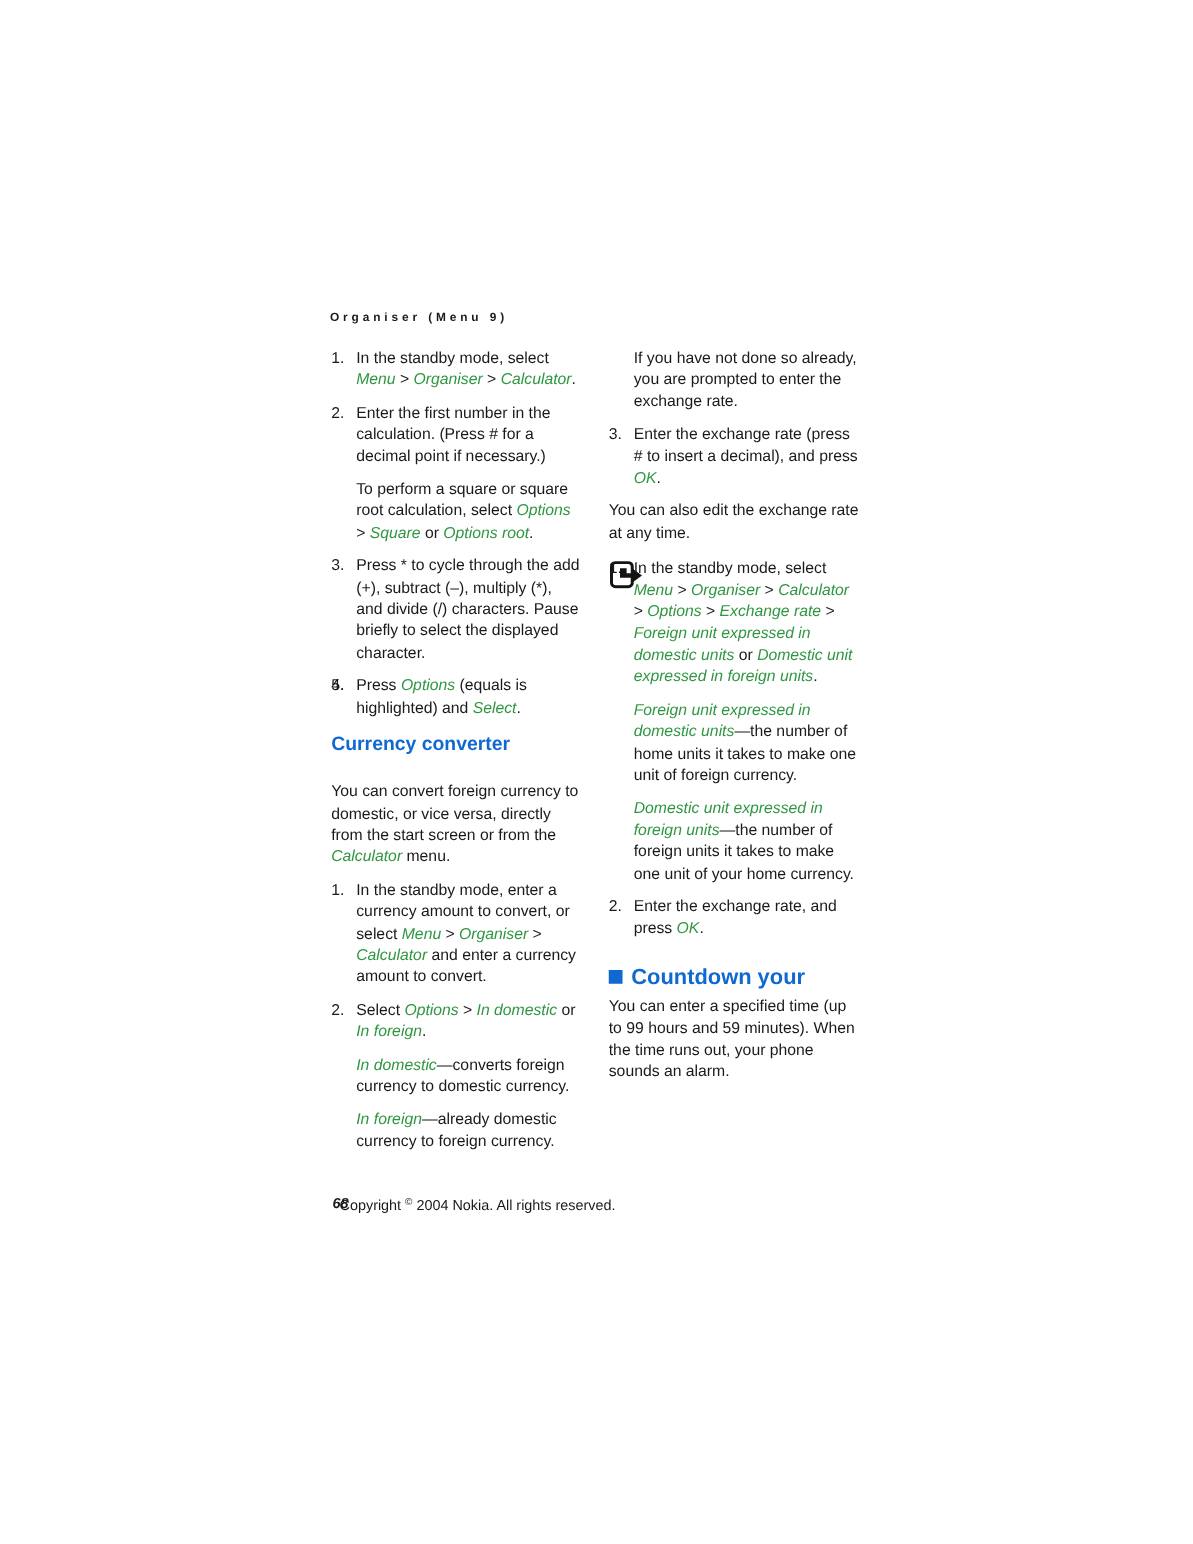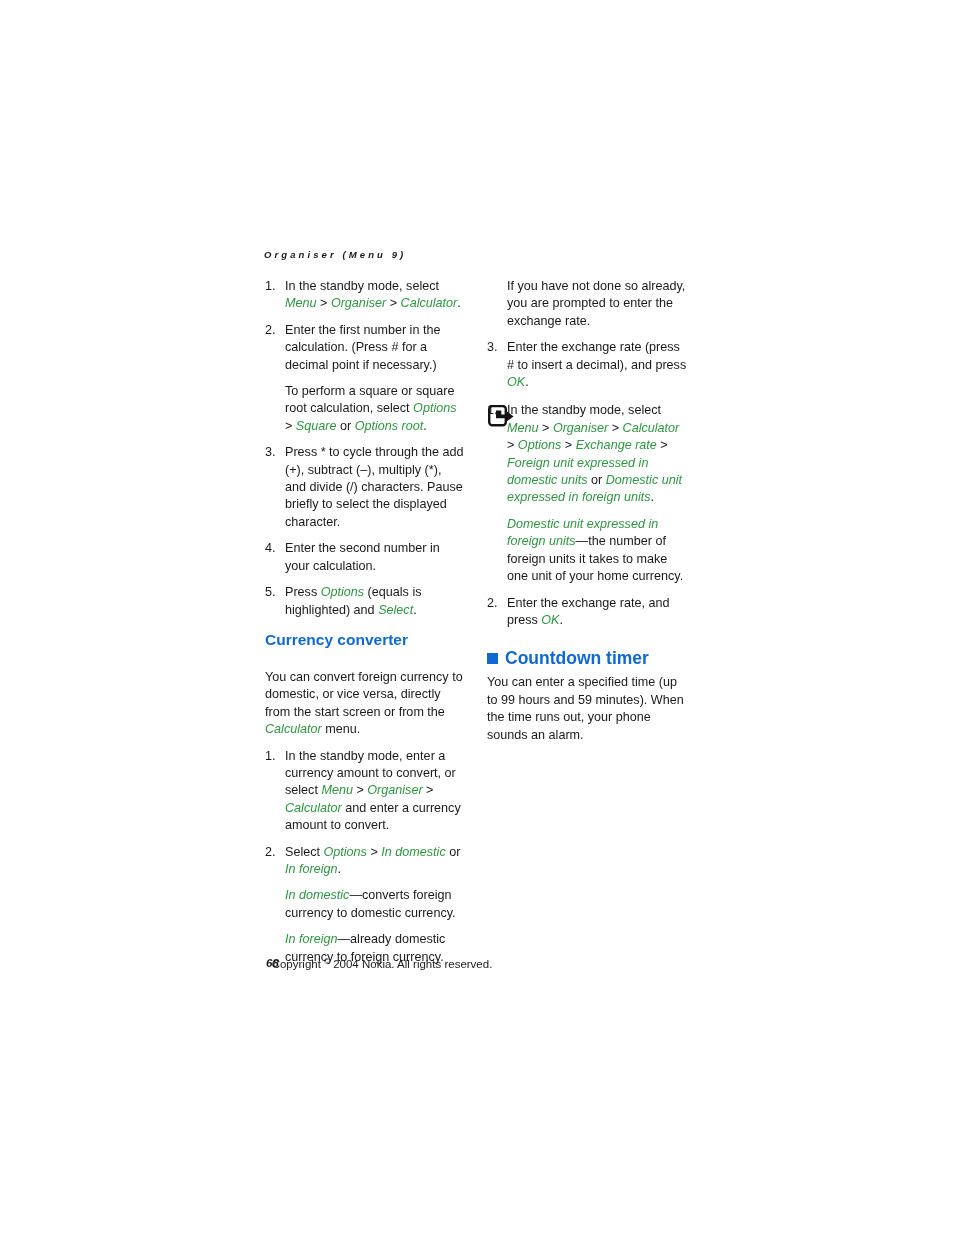--- a/index.html
+++ b/index.html
@@ -26,21 +26,20 @@
   
   .running-header {
     position: absolute;
     left: 264px;
     top: 249px;
     font-size: 9.5px;
     font-weight: bold;
     letter-spacing: 3.1px;
     color: #1a1a1a;
     white-space: nowrap;
-    font-style: italic;
   }
 
   
   .col {
     position: absolute;
     top: 278px;
     width: 200px;
   }
   .col-left  { left: 265px; }
   .col-right { left: 487px; }
@@ -179,21 +178,21 @@
 
     <div class="sub">
       <span>To perform a square or square root calculation, select </span><span class="ui">Options</span><span class="sep"> &gt; </span><span class="ui">Square</span><span> or </span><span class="ui">Options root</span><span>.</span>
     </div>
 
     <div class="li">
       <span class="num">3.</span><span>Press * to cycle through the add (+), subtract (–), multiply (*), and divide (/) characters. Pause briefly to select the displayed character.</span>
     </div>
 
     <div class="li">
-      <span class="num">4.</span><span>Enter the second number in your calculation.</span>
+      <span class="num">4.</span>
     </div>
 
     <div class="li">
       <span class="num">5.</span><span>Press </span><span class="ui">Options</span><span> (equals is highlighted) and </span><span class="ui">Select</span><span>.</span>
     </div>
 
     <div class="h2">Currency converter</div>
 
     <div class="para">
       <span>You can convert foreign currency to domestic, or vice versa, directly from the start screen or from the </span><span class="ui">Calculator</span><span> menu.</span>
@@ -218,45 +217,49 @@
   </div>
 
   <div class="col col-right">
 
     <div class="sub">If you have not done so already, you are prompted to enter the exchange rate.</div>
 
     <div class="li">
       <span class="num">3.</span><span>Enter the exchange rate (press # to insert a decimal), and press </span><span class="ui">OK</span><span>.</span>
     </div>
 
+    <div class="para">You can also edit the exchange rate at any time.</div>
 
     <div class="note">
       <span class="note-icon">
         <svg width="28" height="22" viewBox="0 0 28 22" xmlns="http://www.w3.org/2000/svg">
           <path d="M1.2 4.2 A3.2 3.2 0 0 1 4.4 1 H14.6 A3.2 3.2 0 0 1 17.8 4.2 V17.1 A3.2 3.2 0 0 1 14.6 20.3 H4.4 A3.2 3.2 0 0 1 1.2 17.1 Z" fill="none" stroke="#141414" stroke-width="2.4"></path>
           <path d="M8.0 5.6 H13.3 V9.6 H18.2 V6.0 L25.6 11.4 L18.2 16.8 V13.2 H8.0 Z" fill="#141414"></path>
         </svg>
       </span>
     </div>
 
     <div class="li">
       <span class="num">1.</span><span>In the standby mode, select </span><span class="ui">Menu</span><span class="sep"> &gt; </span><span class="ui">Organiser</span><span class="sep"> &gt; </span><span class="ui">Calculator</span><span class="sep"> &gt; </span><span class="ui">Options</span><span class="sep"> &gt; </span><span class="ui">Exchange rate</span><span class="sep"> &gt; </span><span class="ui">Foreign unit expressed in domestic units</span><span> or </span><span class="ui">Domestic unit expressed in foreign units</span><span>.</span>
     </div>
 
+    <div class="sub">
+      <span class="ui">Foreign unit expressed in domestic units</span><span>—the number of home units it takes to make one unit of foreign currency.</span>
+    </div>
 
     <div class="sub">
       <span class="ui">Domestic unit expressed in foreign units</span><span>—the number of foreign units it takes to make one unit of your home currency.</span>
     </div>
 
     <div class="li">
       <span class="num">2.</span><span>Enter the exchange rate, and press </span><span class="ui">OK</span><span>.</span>
     </div>
 
     <div class="h1">
-      <span class="sq"></span><span>Countdown timer</span>
+      <span class="sq"></span><span>Countdown your</span>
     </div>
 
     <div class="para">You can enter a specified time (up to 99 hours and 59 minutes). When the time runs out, your phone sounds an alarm.</div>
 
   </div>
 
   <div class="footer-pagenum">68</div>
 
   <div class="footer-copy"><span>Copyright </span><span class="sym">©</span><span> 2004 Nokia. All rights reserved.</span></div>
 

